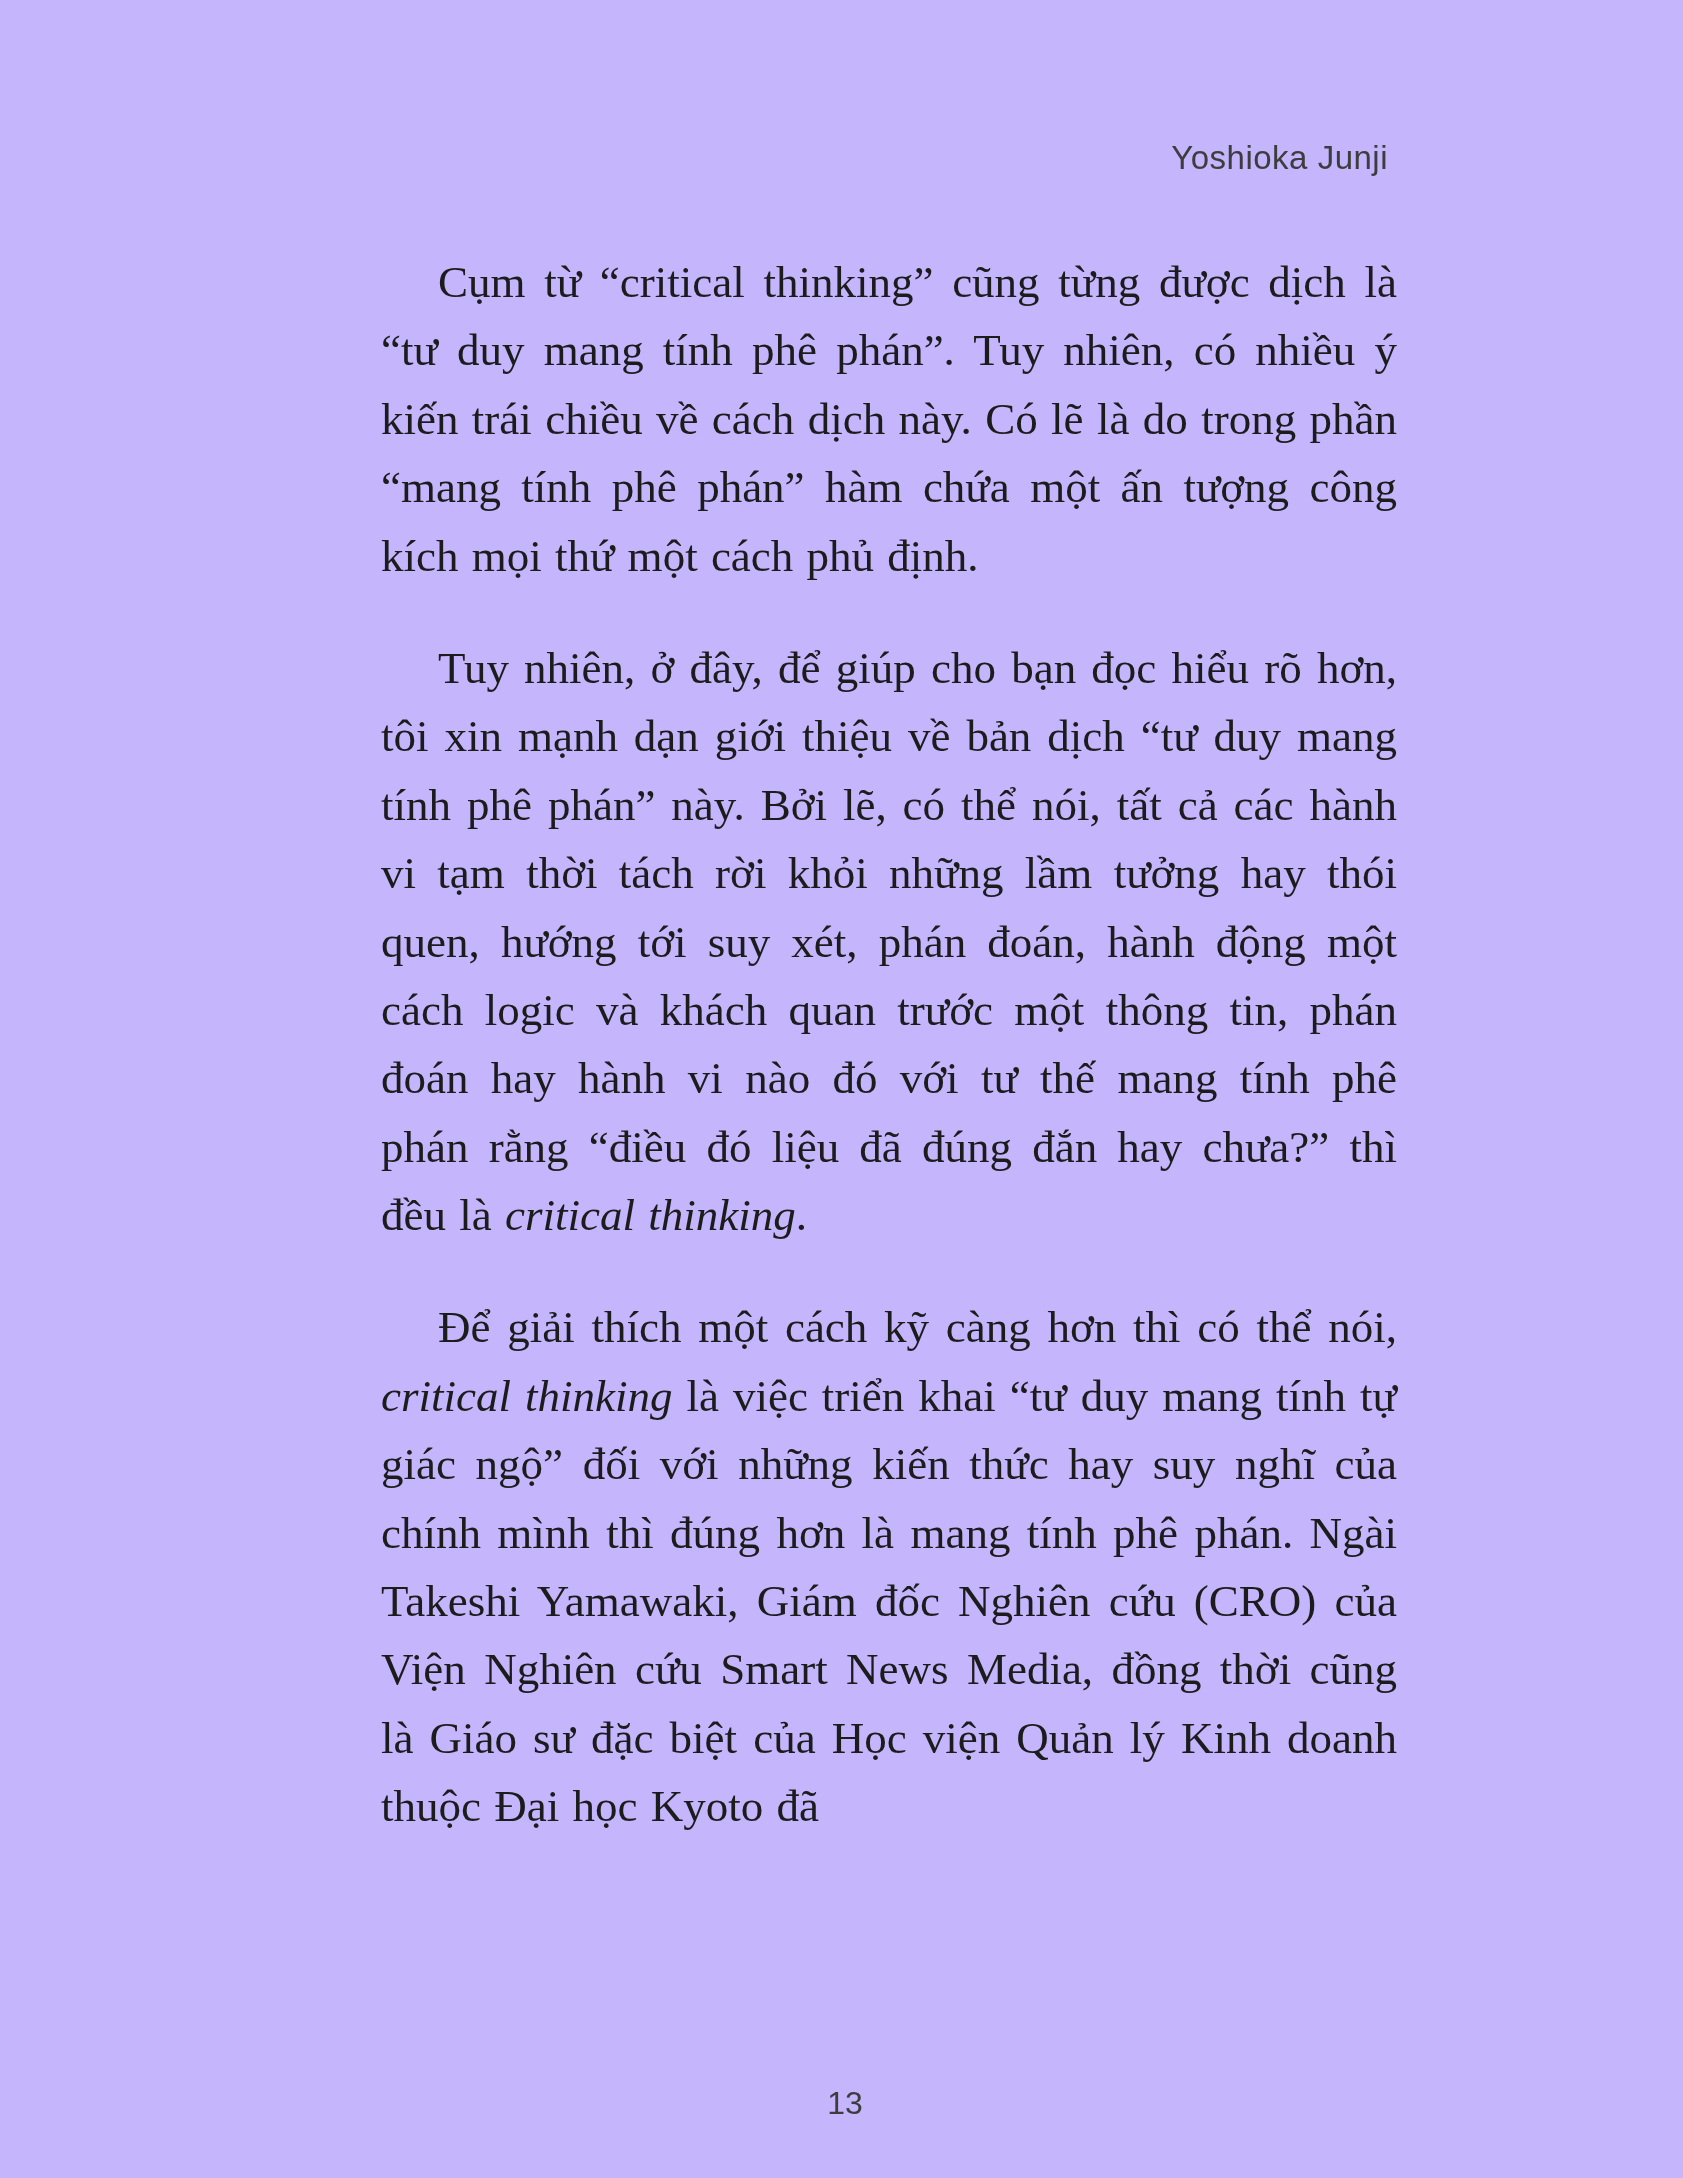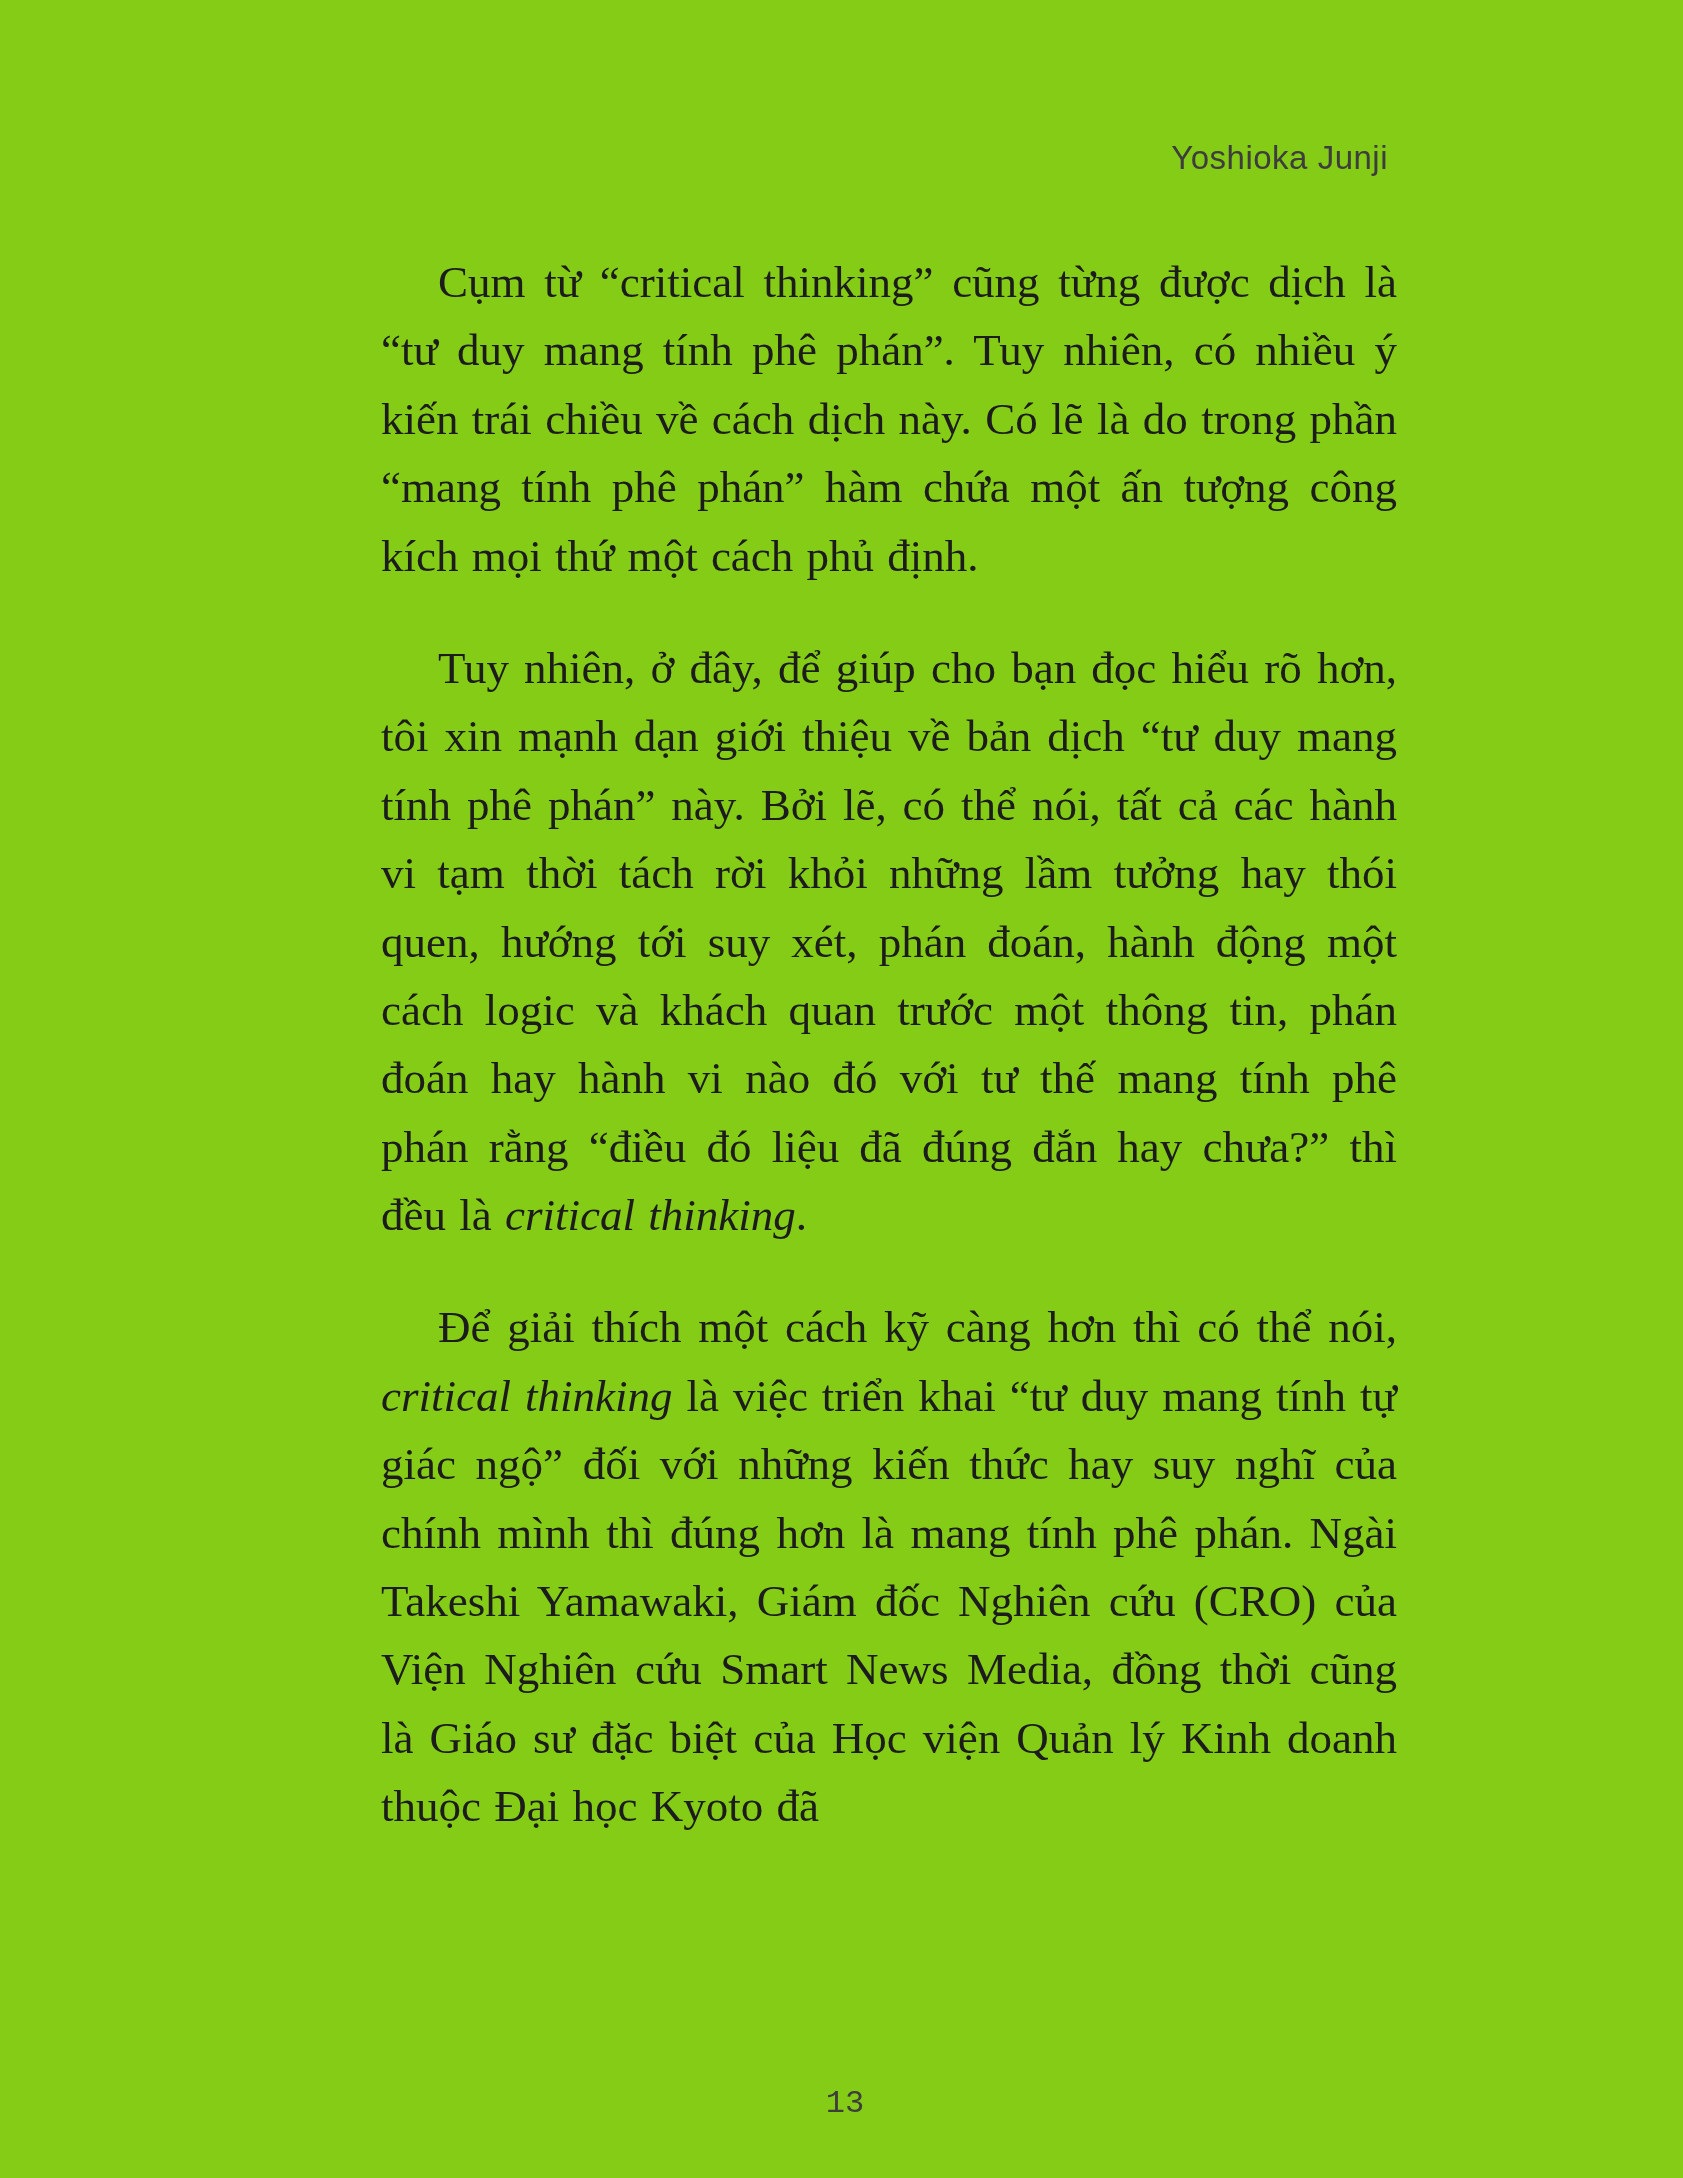--- a/index.html
+++ b/index.html
@@ -11,21 +11,21 @@
   body {
     width: 1683px;
     height: 2178px;
     font-family: "Liberation Serif", serif;
   }
 
   .page {
     position: relative;
     width: 1683px;
     height: 2178px;
-    background: #84cc16;
+    background: #c4b5fd;
     overflow: hidden;
   }
 
   .running-header {
     position: absolute;
     top: 139px;
     left: 337px;
     width: 1051px;
     text-align: right;
     font-family: "Liberation Sans", sans-serif;
@@ -60,21 +60,21 @@
 
   .text-block p em {
   }
 
   .page-number {
     position: absolute;
     top: 2085px;
     left: 337px;
     width: 1016px;
     text-align: center;
-    font-family: Liberation Mono, monospace;
+    font-family: Liberation Sans, sans-serif;
     font-size: 32px;
     color: #3d3d3d;
   }
 </style>
 </head>
 <body>
 
 <div class="page">
 
   <div class="running-header">Yoshioka Junji</div>

